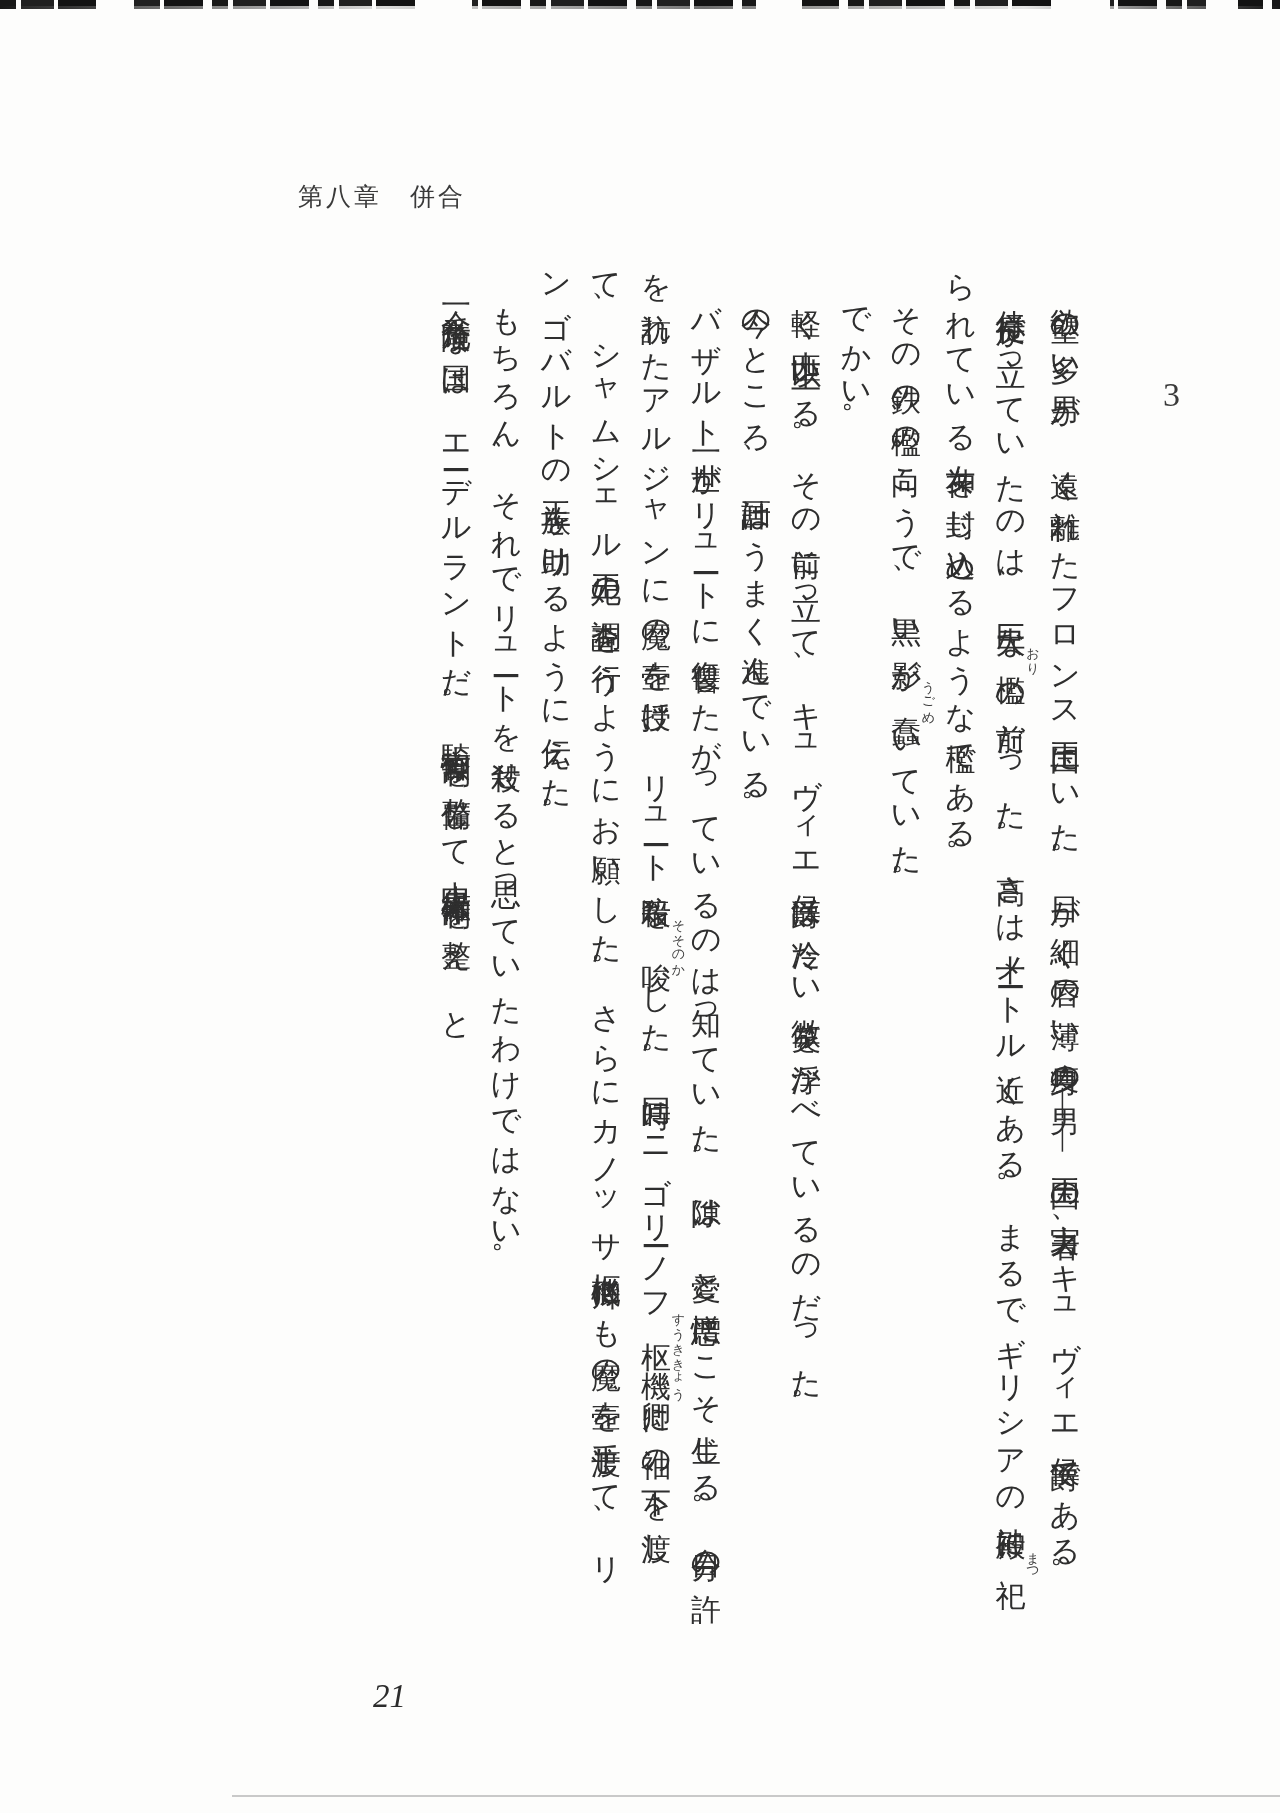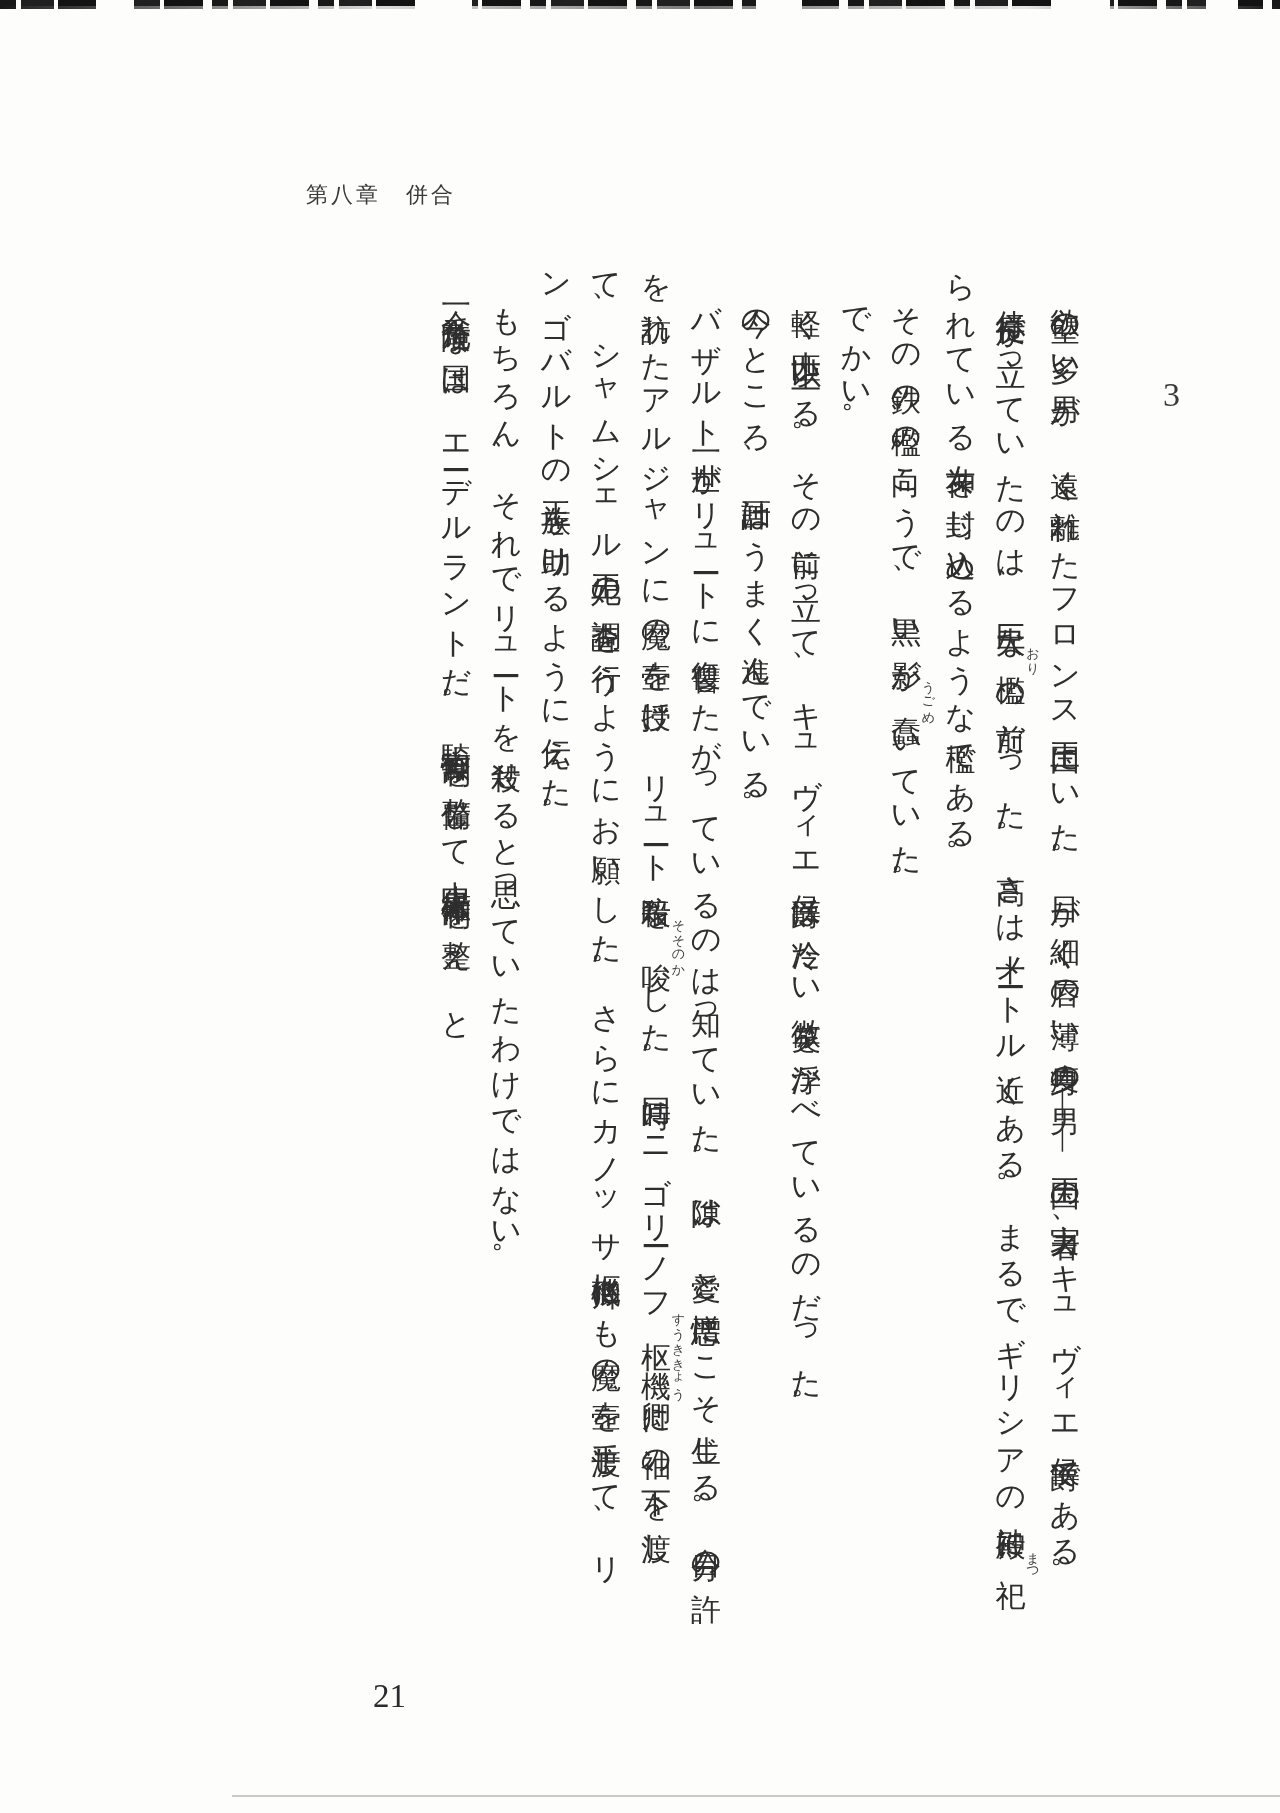--- a/index.html
+++ b/index.html
@@ -53,40 +53,41 @@
     top: 1795px;
     left: 232px;
     width: 1048px;
     height: 2px;
     background: #c9c9c9;
   }
 
   .chapter-heading {
     position: absolute;
     top: 180px;
-    left: 306px;
-    font-size: 22px;
+    left: 298px;
+    font-size: 25px;
     letter-spacing: 3px;
     color: #3a3a3a;
     white-space: pre;
   }
 
   .section-number {
     position: absolute;
     top: 376px;
     left: 1163px;
     font-size: 34px;
     color: #3a3a3a;
   }
 
   .page-number {
     position: absolute;
     top: 1678px;
     left: 373px;
     font-size: 33px;
+    font-style: italic;
     color: #2c2c2c;
   }
 
   .vtext {
     position: absolute;
     top: 252px;
     right: 190px;
     height: 1345px;
     writing-mode: vertical-rl;
     -webkit-writing-mode: vertical-rl;

